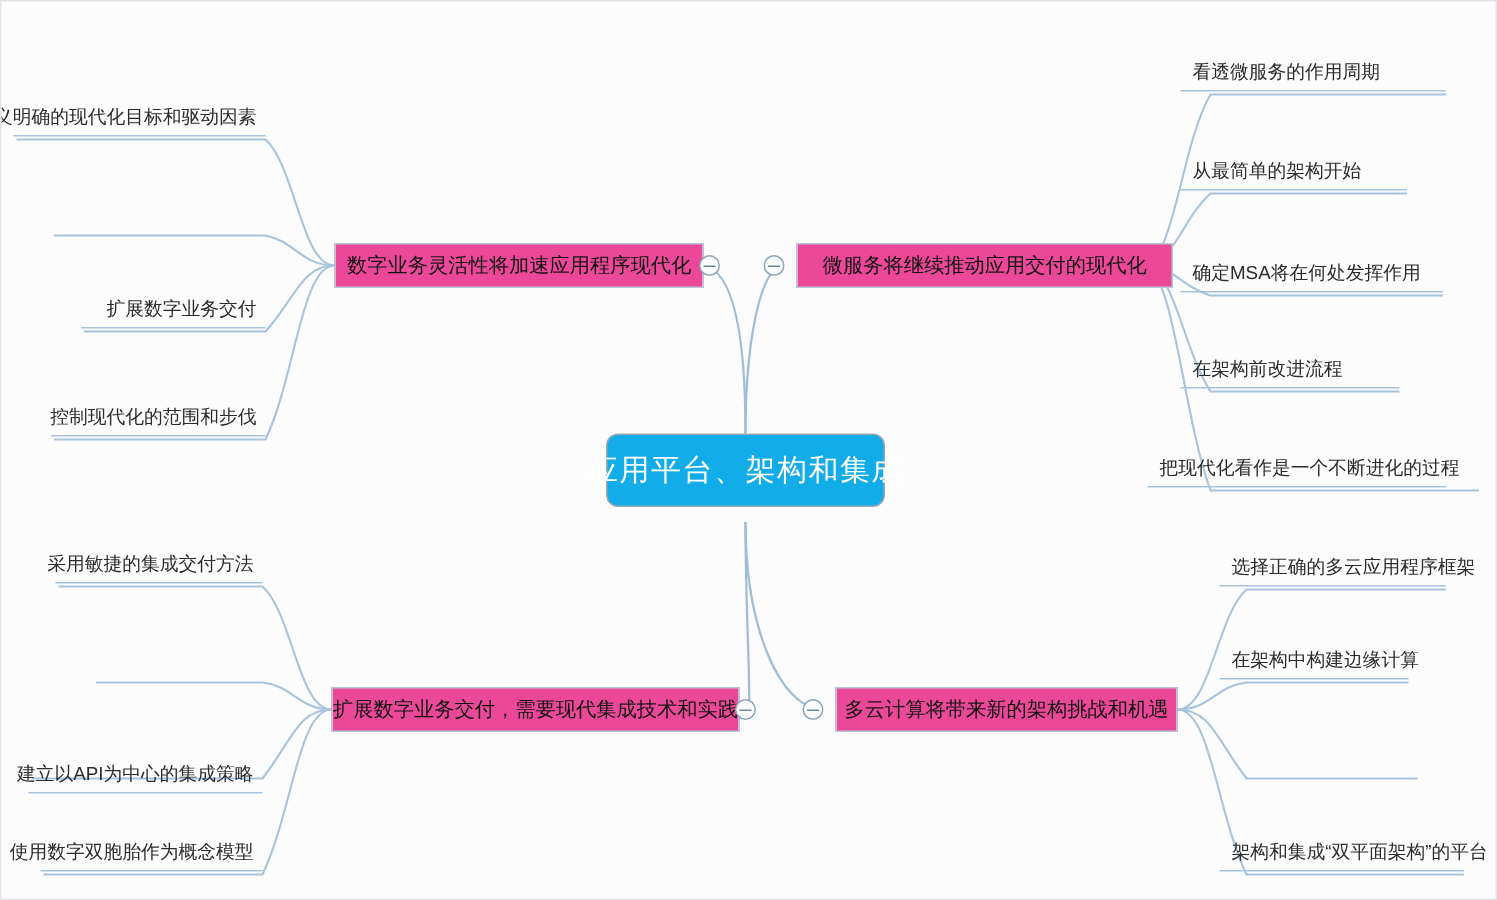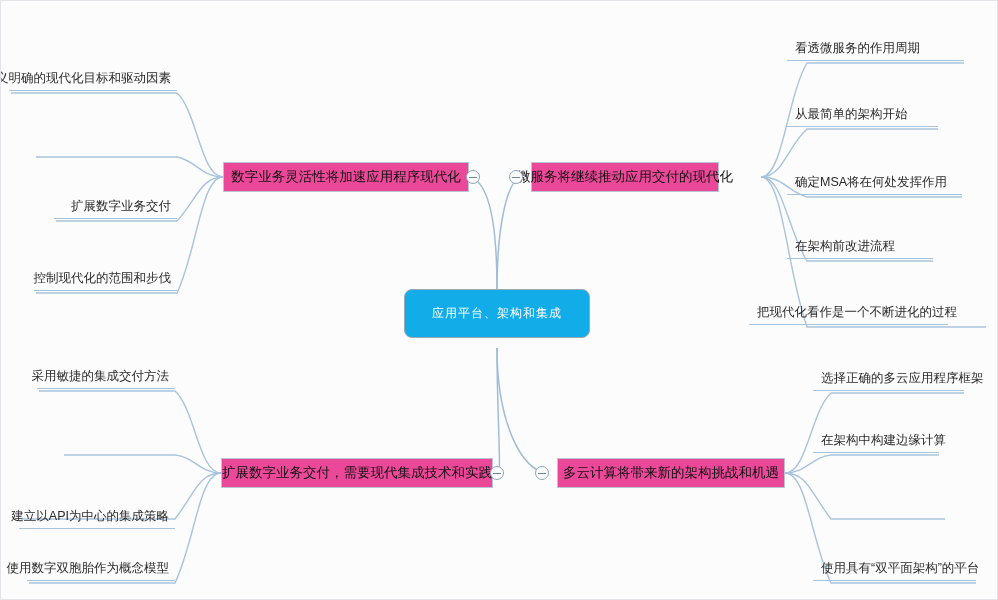--- a/index.html
+++ b/index.html
@@ -39,21 +39,21 @@
   }
 
   
   .root-node {
     position: absolute;
     box-sizing: border-box;
     background: #12ace8;
     border: 1px solid #9aa8b4;
     border-radius: 8px;
     color: #ffffff;
-    font-size: 12px;
+    font-size: 20px;
     letter-spacing: 1px;
     display: flex;
     align-items: center;
     justify-content: center;
     white-space: nowrap;
   }
 
   
   .branch-node {
     position: absolute;
@@ -150,36 +150,36 @@
 
   <div class="root-node" style="left:403px; top:288px; width:186px; height:49px;">应用平台、架构和集成</div>
 
   <div class="branch-node" style="left:222px; top:161px; width:246px;">数字业务灵活性将加速应用程序现代化</div>
   <div class="collapse-toggle" style="left:465px; top:169px;"></div>
 
   <div class="leaf-node align-right" style="left:8px; top:62px; width:168px; height:28px;">定义明确的现代化目标和驱动因素</div>
   <div class="leaf-node align-right" style="left:53px; top:190px; width:123px; height:28px;">扩展数字业务交付</div>
   <div class="leaf-node align-right" style="left:33px; top:262px; width:143px; height:28px;">控制现代化的范围和步伐</div>
 
-  <div class="branch-node" style="left:530px; top:161px; width:188px;">微服务将继续推动应用交付的现代化</div>
+  <div class="branch-node" style="left:530px; top:161px; width:251px;">微服务将继续推动应用交付的现代化</div>
   <div class="collapse-toggle" style="left:508px; top:169px;"></div>
 
   <div class="leaf-node align-left" style="left:786px; top:32px; width:177px; height:28px;">看透微服务的作用周期</div>
   <div class="leaf-node align-left" style="left:786px; top:98px; width:151px; height:28px;">从最简单的架构开始</div>
   <div class="leaf-node align-left" style="left:786px; top:166px; width:175px; height:28px;">确定MSA将在何处发挥作用</div>
   <div class="leaf-node align-left" style="left:786px; top:230px; width:146px; height:28px;">在架构前改进流程</div>
-  <div class="leaf-node align-left" style="left:748px; top:296px; width:199px; height:28px;">把现代化看作是一个不断进化的过程</div>
+  <div class="leaf-node align-left" style="left:764px; top:296px; width:199px; height:28px;">把现代化看作是一个不断进化的过程</div>
 
   <div class="branch-node" style="left:220px; top:457px; width:272px;">扩展数字业务交付，需要现代集成技术和实践</div>
   <div class="collapse-toggle" style="left:489px; top:465px;"></div>
 
   <div class="leaf-node align-right" style="left:36px; top:360px; width:138px; height:28px;">采用敏捷的集成交付方法</div>
   <div class="leaf-node align-right" style="left:18px; top:500px; width:156px; height:28px;">建立以API为中心的集成策略</div>
   <div class="leaf-node align-right" style="left:26px; top:552px; width:148px; height:28px;">使用数字双胞胎作为概念模型</div>
 
   <div class="branch-node" style="left:556px; top:457px; width:228px;">多云计算将带来新的架构挑战和机遇</div>
   <div class="collapse-toggle" style="left:534px; top:465px;"></div>
 
   <div class="leaf-node align-left" style="left:812px; top:362px; width:151px; height:28px;">选择正确的多云应用程序框架</div>
   <div class="leaf-node align-left" style="left:812px; top:424px; width:126px; height:28px;text-align:center;">在架构中构建边缘计算</div>
-  <div class="leaf-node align-left" style="left:812px; top:552px; width:163px; height:28px;">使用具有“双平面架构”的平台</div>
+  <div class="leaf-node align-left" style="left:812px; top:552px; width:163px; height:28px;">架构和集成“双平面架构”的平台</div>
 
 </div>
 
 </body></html>

